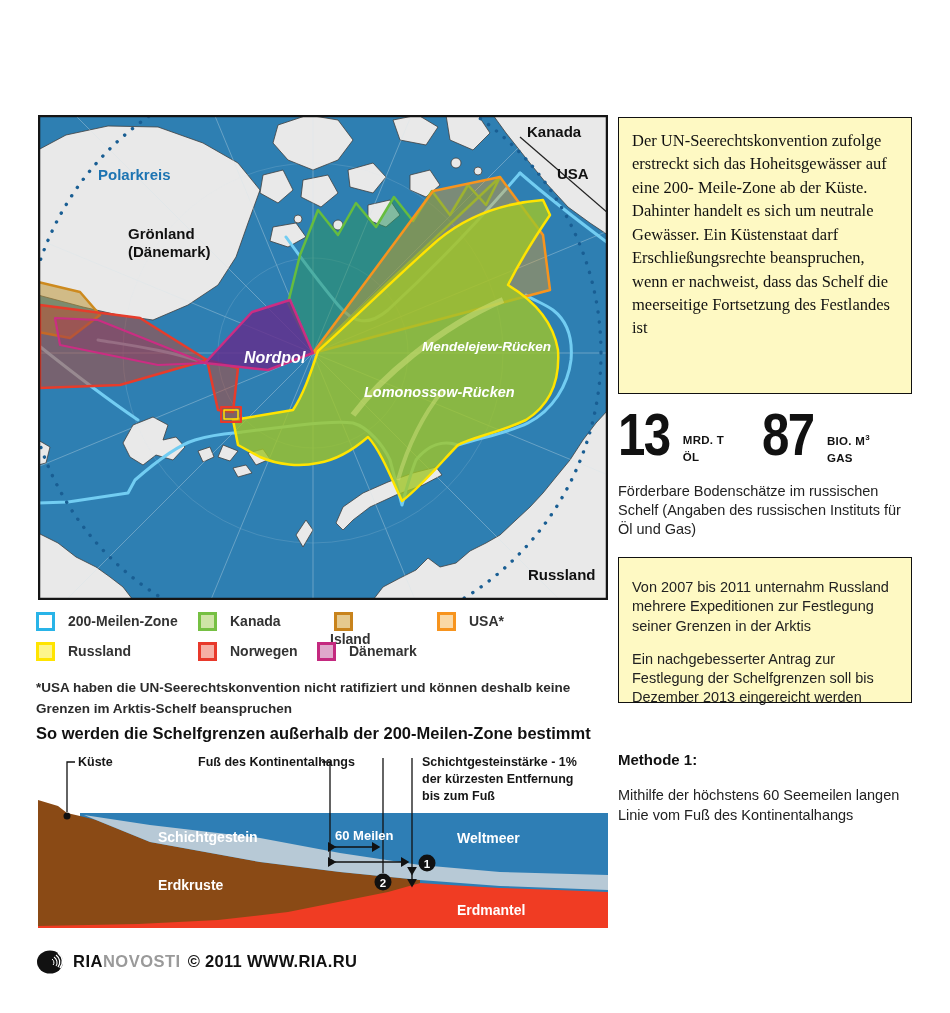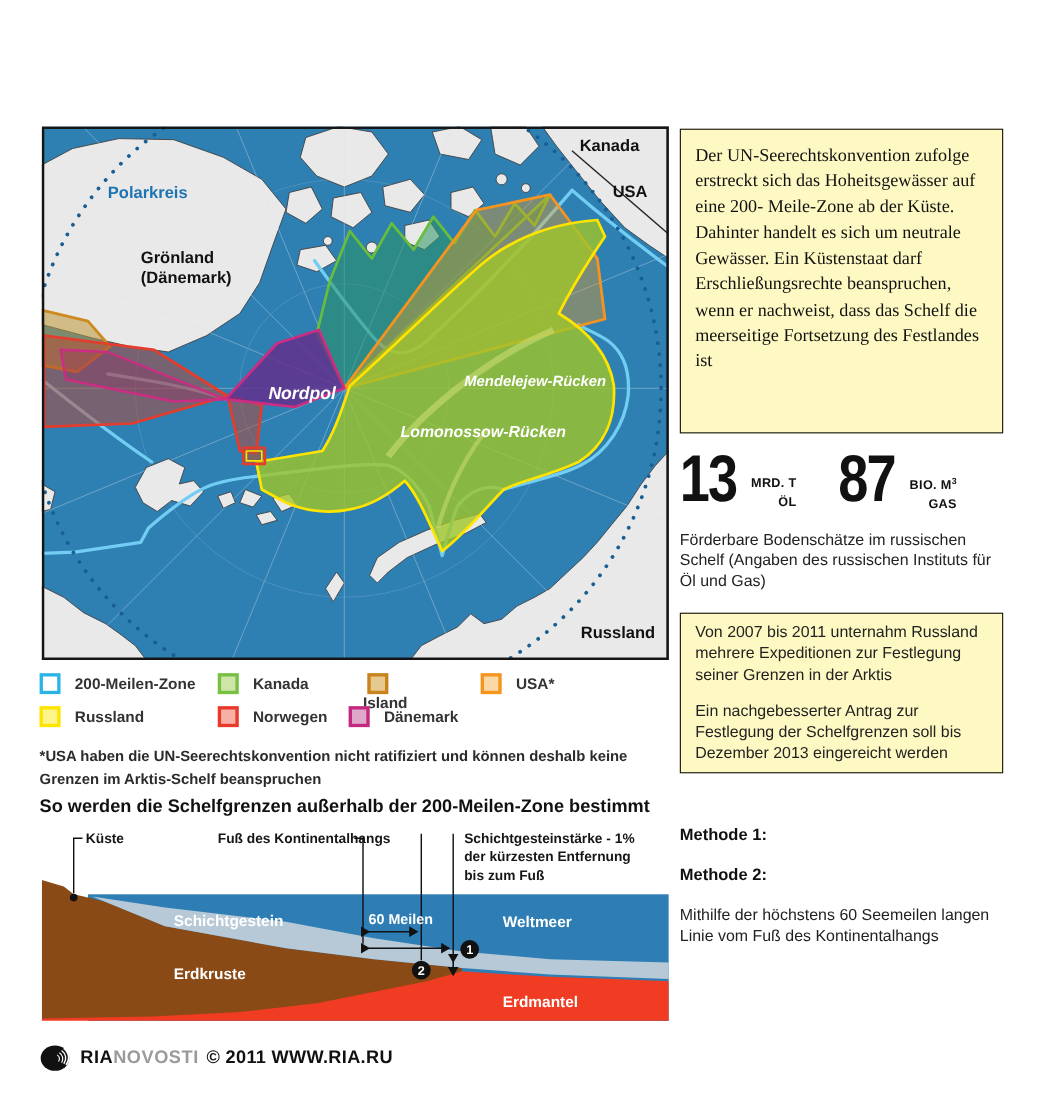--- a/index.html
+++ b/index.html
@@ -9,28 +9,28 @@
   
   #title{left:40px;top:26px;font-family:"Liberation Serif","DejaVu Serif",serif;
          font-size:35px;font-weight:400;letter-spacing:.2px;color:#121212;}
   #subtitle{left:40px;top:84px;font-size:15px;font-weight:500;color:#1c1c1c;}
   
   #map{left:38px;top:115px;width:570px;height:485px;}
   
   .infobox{border:1.5px solid #111;background:#fef9c3;box-sizing:border-box;}
   #box1{left:618px;top:117px;width:294px;height:277px;padding:11px 13px;
         font-family:"Liberation Serif","DejaVu Serif",serif;font-size:16.5px;line-height:1.42;color:#111;}
-  #stats{left:618px;top:406px;width:300px;display:flex;gap:38px;align-items:flex-start;text-align:right;}
+  #stats{left:618px;top:406px;width:300px;display:flex;gap:38px;align-items:flex-start;}
   .stat{display:flex;align-items:flex-start;}
   .stat-num{font-size:60px;font-weight:bold;line-height:.95;letter-spacing:-2px;
             transform:scaleX(.82);transform-origin:left top;color:#111;}
   .stat-units{margin-left:2px;margin-top:26px;font-size:11.5px;font-weight:bold;line-height:1.5;color:#111;letter-spacing:.3px;}
   .stat-units sup{font-size:8px;}
   #stats-caption{left:618px;top:482px;width:296px;font-size:14.5px;line-height:1.32;color:#222;font-weight:500;}
-  #box2{left:618px;top:557px;width:294px;height:146px;padding:8px 13px;
+  #box2{left:618px;top:557px;width:294px;height:146px;padding:20px 13px;
         font-size:14.5px;line-height:1.33;color:#222;font-weight:500;}
   #box2 p{margin:0 0 14px 0;}
   
   .leg-item{position:absolute;display:flex;align-items:center;height:18px;}
   .sw{width:13px;height:13px;border:3px solid #000;background:#fff;flex:0 0 auto;}
   .leg-label{margin-left:13px;font-size:14px;font-weight:bold;color:#333;}
   .sw-zone{border-color:#29b4e8;background:#ffffff;}
   .sw-kanada{border-color:#76c043;background:#cfe4a7;}
   .sw-island{border-color:#c8831c;background:#e5c98e;}
   .sw-usa{border-color:#f7941e;background:#fad9a6;}
@@ -262,21 +262,20 @@
     <g>
       <circle cx="389" cy="113" r="8.5" fill="#111"></circle>
       <text x="389" y="117.5" fill="#fff" font-size="11.5" font-weight="bold" text-anchor="middle">1</text>
       <circle cx="345" cy="132" r="8.5" fill="#111"></circle>
       <text x="345" y="136.5" fill="#fff" font-size="11.5" font-weight="bold" text-anchor="middle">2</text>
     </g>
   </svg>
 
   <div class="abs" id="methods">
     <p class="m-title">Methode 1:</p>
-    <p class="m-title">Methode 2:</p>
     <p class="m-text">Mithilfe der höchstens 60 Seemeilen langen Linie vom Fuß des Kontinentalhangs</p>
   </div>
 
   <div class="abs" id="footer">
     <svg width="30" height="27" viewBox="0 0 30 27">
       <ellipse cx="14" cy="14" rx="13" ry="11.5" fill="#111"></ellipse>
       <path d="M22,5 C27,9 28,15 24,20" fill="none" stroke="#fff" stroke-width="1.6"></path>
       <path d="M20,7 C24,10 25,15 22,19" fill="none" stroke="#fff" stroke-width="1.3"></path>
       <path d="M18,9 C21,11 22,15 20,18" fill="none" stroke="#fff" stroke-width="1.1"></path>
       <path d="M16,11 C18,12.5 18.5,15 17.2,17" fill="none" stroke="#fff" stroke-width="1"></path>

